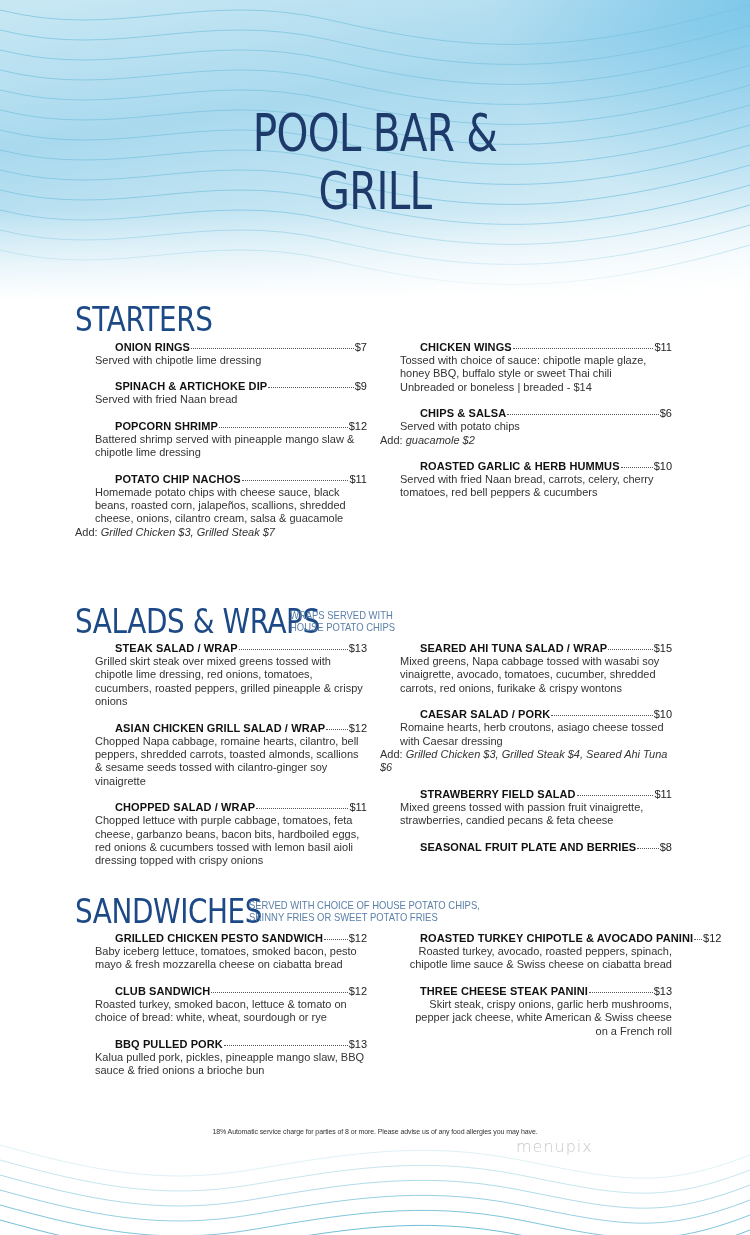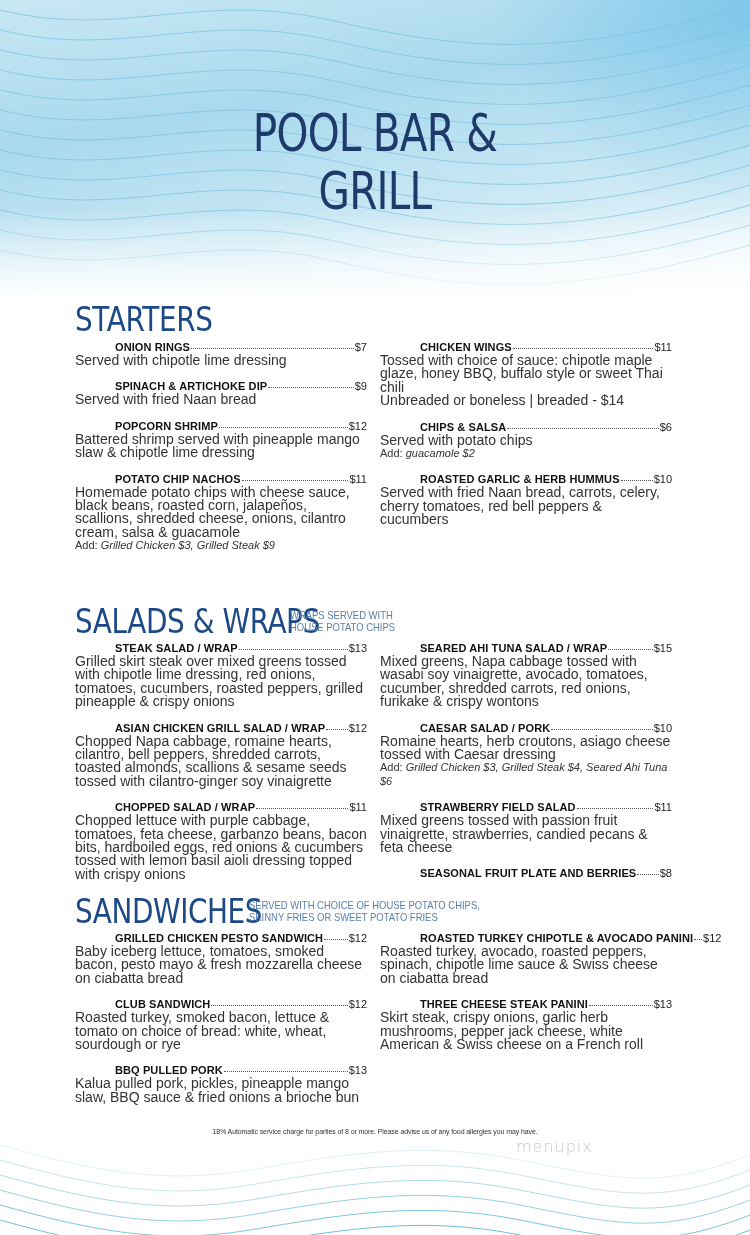--- a/index.html
+++ b/index.html
@@ -68,21 +68,21 @@
       font-size: 11px; line-height: 13px; margin-left: 40px;
     }
     .item-name { font-weight: bold; color: #111; white-space: nowrap; letter-spacing: 0.1px; }
     .dots {
       flex: 1; margin: 0 1px;
       border-bottom: 1px dotted #555;
       transform: translateY(-2px);
       min-width: 8px;
     }
     .price { color: #222; white-space: nowrap; }
-    .desc { font-size: 14px; line-height: 13.4px; color: #333; }
+    .desc { font-size: 11px; line-height: 13.4px; color: #333; margin-left: 20px; }
     .add { font-size: 11px; line-height: 13.4px; color: #333; }
     .add em { font-style: italic; margin-top: 16px; }
     .footer-note {
       position: absolute; left: 0; top: 1128px; width: 750px; text-align: center;
       font-size: 7px; color: #333; letter-spacing: -0.1px;
     }
     .watermark {
       position: absolute; left: 516px; top: 1137px;
       font-family: "DejaVu Sans", sans-serif;
       font-size: 16px; color: #c8c8c8; letter-spacing: 1px;
@@ -148,21 +148,21 @@
       </div>
     <div class="desc">Battered shrimp served with pineapple mango slaw &amp; chipotle lime dressing</div>
   </div>
   <div class="item">
     <div class="item-head">
         <span class="item-name">POTATO CHIP NACHOS</span>
         <span class="dots"></span>
         <span class="price">$11</span>
       </div>
     <div class="desc">Homemade potato chips with cheese sauce, black beans, roasted corn, jalapeños, scallions, shredded cheese, onions, cilantro cream, salsa &amp; guacamole</div>
-    <div class="add"><span>Add: </span><em>Grilled Chicken $3, Grilled Steak $9</em></div>
+    <div class="add"><span>Add: </span><em>Grilled Chicken $3, Grilled Steak $7</em></div>
   </div>
 </div>
 
 <div class="col" style="left:380px; top:341px;">
   <div class="item">
     <div class="item-head">
         <span class="item-name">CHICKEN WINGS</span>
         <span class="dots"></span>
         <span class="price">$11</span>
       </div>
@@ -282,21 +282,21 @@
   <div class="item">
     <div class="item-head">
         <span class="item-name">BBQ PULLED PORK</span>
         <span class="dots"></span>
         <span class="price">$13</span>
       </div>
     <div class="desc">Kalua pulled pork, pickles, pineapple mango slaw, BBQ sauce &amp; fried onions a brioche bun</div>
   </div>
 </div>
 
-<div class="col" style="left:380px; top:932px;">
+<div class="col" style="left:380px; top:932px;text-align:right;">
   <div class="item">
     <div class="item-head">
         <span class="item-name">ROASTED TURKEY CHIPOTLE &amp; AVOCADO PANINI</span>
         <span class="dots"></span>
         <span class="price">$12</span>
       </div>
     <div class="desc">Roasted turkey, avocado, roasted peppers, spinach, chipotle lime sauce &amp; Swiss cheese on ciabatta bread</div>
   </div>
   <div class="item">
     <div class="item-head">

